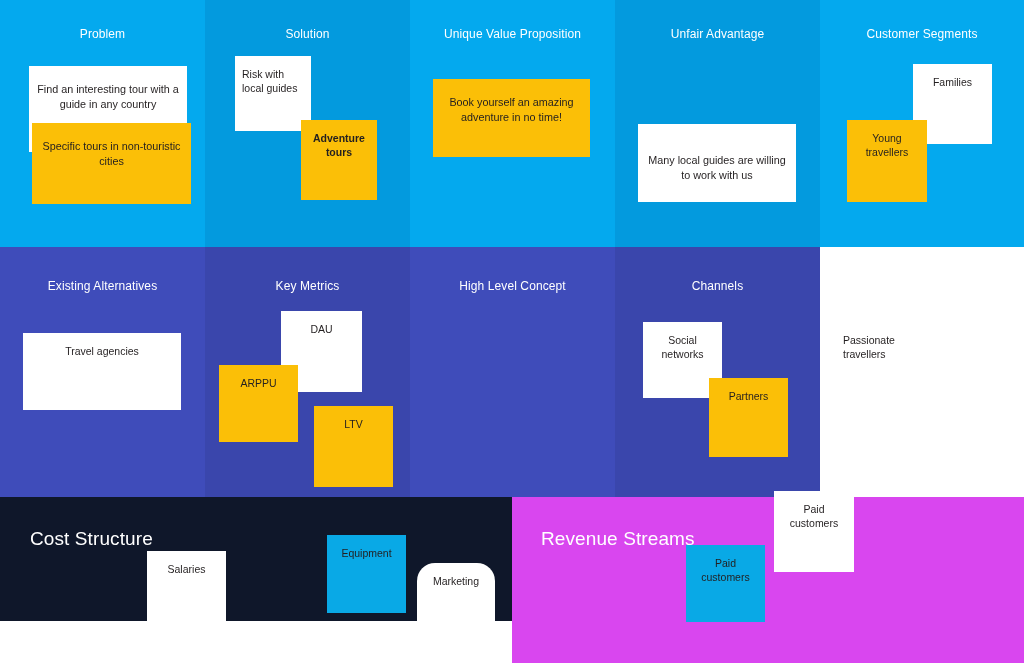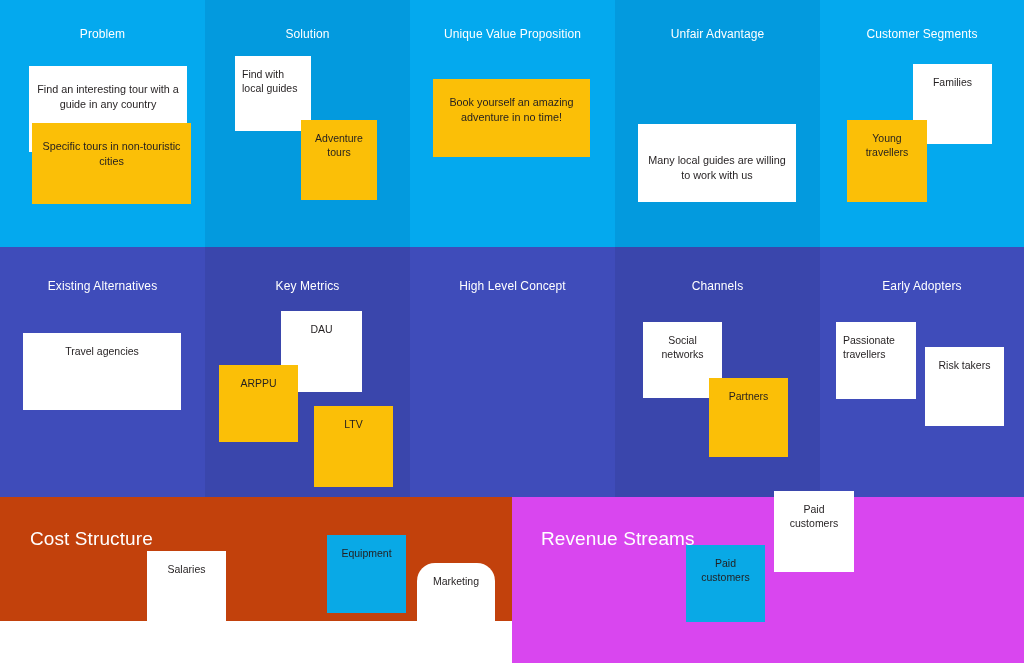--- a/index.html
+++ b/index.html
@@ -107,43 +107,40 @@
   </div>
 
   <div class="panel" style="left:410px; top:247px; width:205px; height:250px; background:#3f4cba;">
     <div class="panel-title center" style="top:32px;">High Level Concept</div>
   </div>
 
   <div class="panel" style="left:615px; top:247px; width:205px; height:250px; background:#3a46ac;">
     <div class="panel-title center" style="top:32px;">Channels</div>
   </div>
 
-  <div class="panel" style="left:820px; top:247px; width:204px; height:250px; background:#3f4cba;">
-    <div class="panel-title center" style="top:32px;">Early Adopters</div>
-  </div>
 
-  <div class="panel" style="left:0px; top:497px; width:512px; height:124px; background:#c2410c;">
+  <div class="panel" style="left:0px; top:497px; width:512px; height:124px; background:#0f172a;">
     <div class="panel-title left" style="left:30px; top:31px;">Cost Structure</div>
   </div>
 
   <div class="panel" style="left:512px; top:497px; width:512px; height:166px; background:#d946ef;">
     <div class="panel-title left" style="left:29px; top:31px;">Revenue Streams</div>
   </div>
 
   <div class="note white pad-lg" style="left:29px; top:66px; width:158px; height:86px; z-index:5;">
     <span class="note-text">Find an interesting tour with a guide in any country</span>
   </div>
   <div class="note yellow pad-lg" style="left:32px; top:123px; width:159px; height:81px; z-index:6;">
     <span class="note-text">Specific tours in non-touristic cities</span>
   </div>
 
   <div class="note white" style="left:235px; top:56px; width:76px; height:75px; z-index:5;">
-    <span class="note-text" style="text-align:left;">Find with local guides</span>
+    <span class="note-text" style="text-align:left;">Risk with local guides</span>
   </div>
-  <div class="note yellow" style="left:301px; top:120px; width:76px; height:80px; z-index:6;">
+  <div class="note yellow" style="left:301px; top:120px; width:76px; height:80px; z-index:6;font-weight:bold;">
     <span class="note-text">Adventure tours</span>
   </div>
 
   <div class="note yellow pad-lg" style="left:433px; top:79px; width:157px; height:78px; z-index:5;">
     <span class="note-text">Book yourself an amazing adventure in no time!</span>
   </div>
 
   <div class="note white pad-lg" style="left:638px; top:124px; width:158px; height:78px; z-index:5;align-items:center;">
     <span class="note-text">Many local guides are willing to work with us</span>
   </div>
@@ -172,23 +169,20 @@
   <div class="note white" style="left:643px; top:322px; width:79px; height:76px; z-index:5;">
     <span class="note-text">Social networks</span>
   </div>
   <div class="note yellow" style="left:709px; top:378px; width:79px; height:79px; z-index:6;">
     <span class="note-text">Partners</span>
   </div>
 
   <div class="note white" style="left:836px; top:322px; width:80px; height:77px; z-index:5;">
     <span class="note-text" style="text-align:left;">Passionate travellers</span>
   </div>
-  <div class="note white" style="left:925px; top:347px; width:79px; height:79px; z-index:5;">
-    <span class="note-text">Risk takers</span>
-  </div>
 
   <div class="note white" style="left:147px; top:551px; width:79px; height:78px; z-index:5;">
     <span class="note-text">Salaries</span>
   </div>
   <div class="note blue" style="left:327px; top:535px; width:79px; height:78px; z-index:6;">
     <span class="note-text">Equipment</span>
   </div>
   <div class="note white" style="left:417px; top:563px; width:78px; height:79px; z-index:5;border-radius:18px;">
     <span class="note-text">Marketing</span>
   </div>

